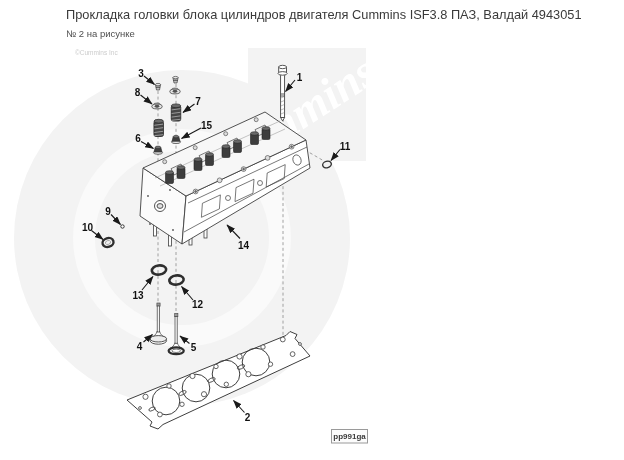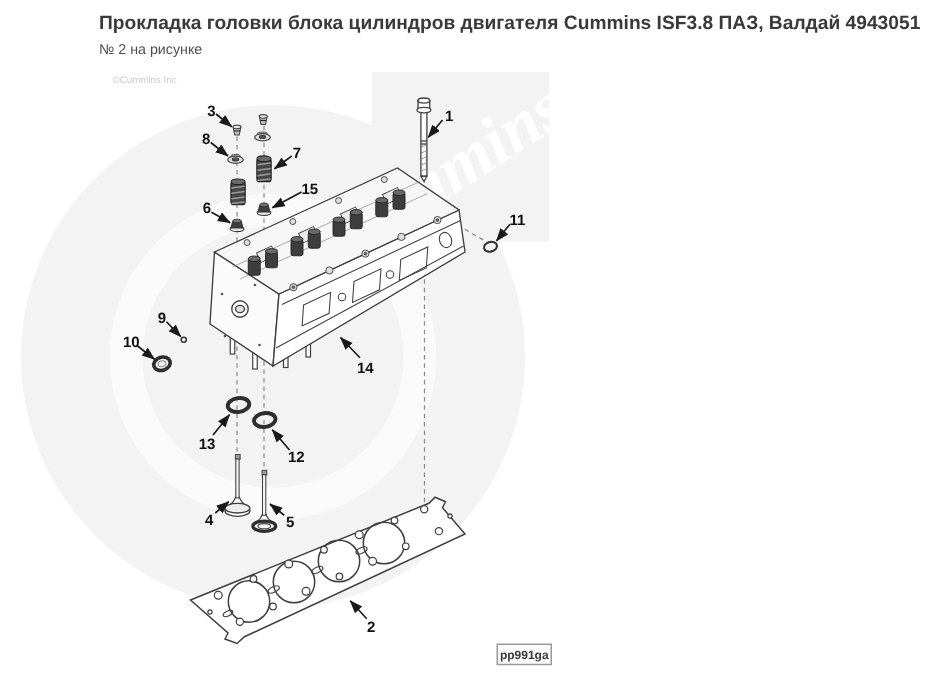--- a/index.html
+++ b/index.html
@@ -2,21 +2,21 @@
 <html><head>
 <meta charset="utf-8">
 <style>
   html,body{margin:0;padding:0;}
   body{
     width:624px;height:460px;position:relative;overflow:hidden;
     background:#ffffff;font-family:"Liberation Sans", sans-serif;
   }
   .title{
     position:absolute;left:66px;top:7px;width:550px;
-    font-size:12.8px;font-weight:bold;color:#3a3a3a;letter-spacing:0;
+    font-size:12.8px;font-weight:normal;color:#3a3a3a;letter-spacing:0;
     white-space:nowrap;
   }
   .subtitle{
     position:absolute;left:66px;top:28px;
     font-size:9.5px;color:#4f4f4f;
   }
   svg.diagram{position:absolute;left:0;top:0;}
   .callout{
     font-family:"Liberation Sans", sans-serif;
     font-size:10px;font-weight:bold;fill:#111111;

